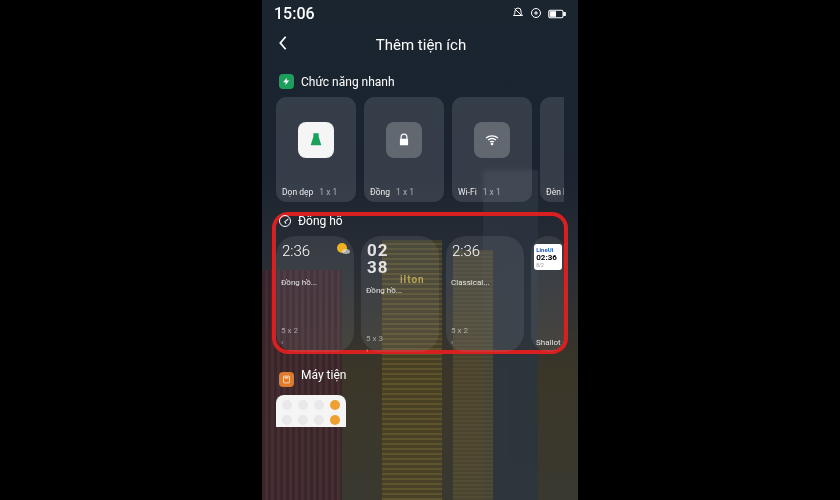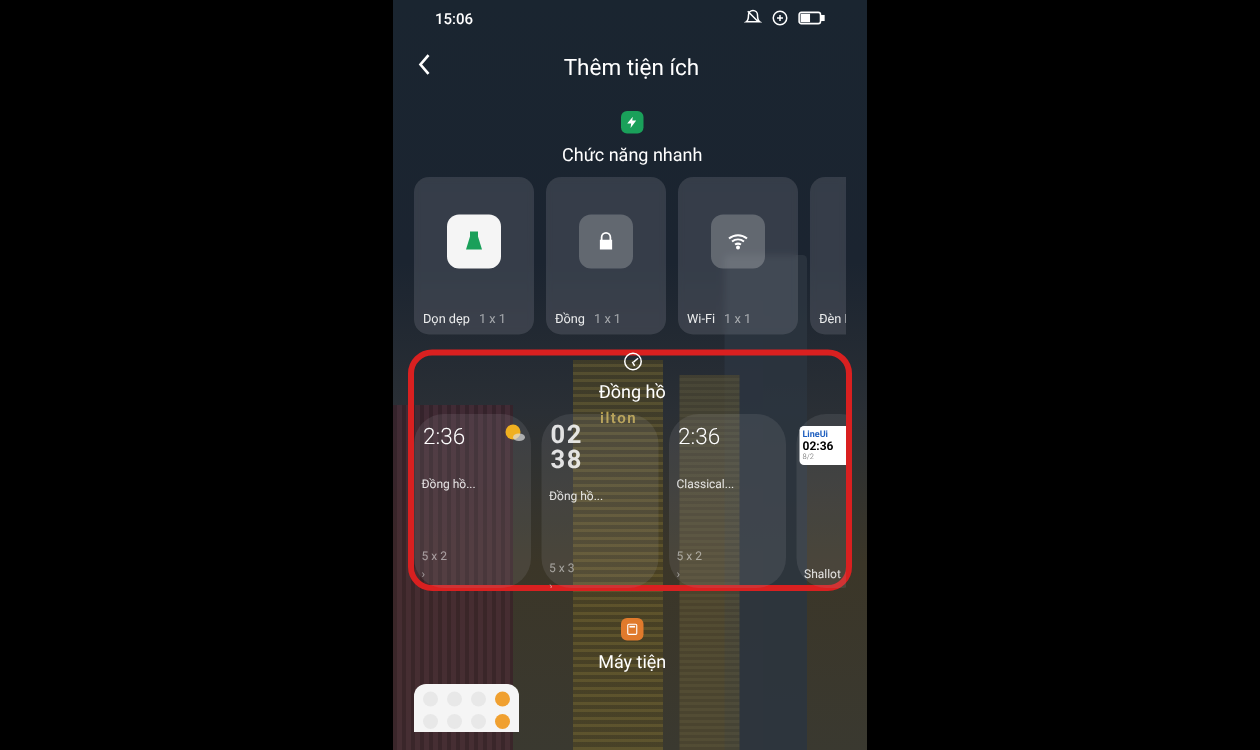--- a/index.html
+++ b/index.html
@@ -56,23 +56,23 @@
     position:absolute;
     left:138px; top:274px;
     color:#f0d060; font-size:10px; font-weight:600;
     letter-spacing:1px;
     opacity:0.7;
   }
   .statusbar {
     position: relative;
     height: 22px;
     display: flex; align-items: center;
-    padding: 0 28px;
+    padding: 0 12px;
     padding-top: 4px;
-    font-size: 10px;
+    font-size: 16px;
     font-weight: 500;
     z-index: 10;
     justify-content: space-between;
   }
   .status-icons { display:flex; gap:6px; align-items:center; }
   .header {
     position:relative;
     display:flex; align-items:center;
     height:46px;
     z-index:10;
@@ -89,21 +89,20 @@
   .content {
     position:relative;
     z-index:10;
     padding: 0 14px;
   }
   .section-head {
     display:flex; align-items:center; gap:7px;
     font-size:12px;
     margin: 6px 0 8px 0;
     padding-left:3px;
-    flex-direction:column;
   }
   .sec-icon {
     width:15px; height:15px;
     border-radius:4px;
     display:flex; align-items:center; justify-content:center;
   }
   .sec-icon.green { background:#1aa05a; }
   .sec-icon.clock { border:1px solid #fff; border-radius:50%; position:relative; width:12px; height:12px; }
   .sec-icon.clock::after { content:""; position:absolute; left:50%; top:50%; width:4px; height:1px; background:#fff; transform-origin:0 0; transform:rotate(-40deg);}
   .sec-icon.clock::before { content:""; position:absolute; left:50%; top:50%; width:3px; height:1px; background:#fff; transform-origin:0 0; transform:rotate(60deg);}
@@ -177,21 +176,21 @@
   .sun { position:absolute; top:7px; right:7px; width:10px; height:10px; background:#f0b020; border-radius:50%; }
   .sun::after { content:""; position:absolute; right:-3px; bottom:-1px; width:8px; height:5px; background:#ddd; border-radius:50%; opacity:0.7;}
   .bigtime {
     font-size:17px; font-weight:700;
     color:rgba(255,255,255,0.85);
     letter-spacing:1px;
     line-height:1;
   }
   .lineui {
     background:#fff; color:#000;
-    width:45px;
+    width:28px;
     border-radius:3px;
     font-size:6px;
     padding:2px;
     margin:6px auto 0 auto;
     text-align:left;
   }
   .lineui .t { color:#2060c0; font-weight:700; }
   .lineui .v { font-weight:700; font-size:8px; }
   .calc {
     margin-top:10px;

